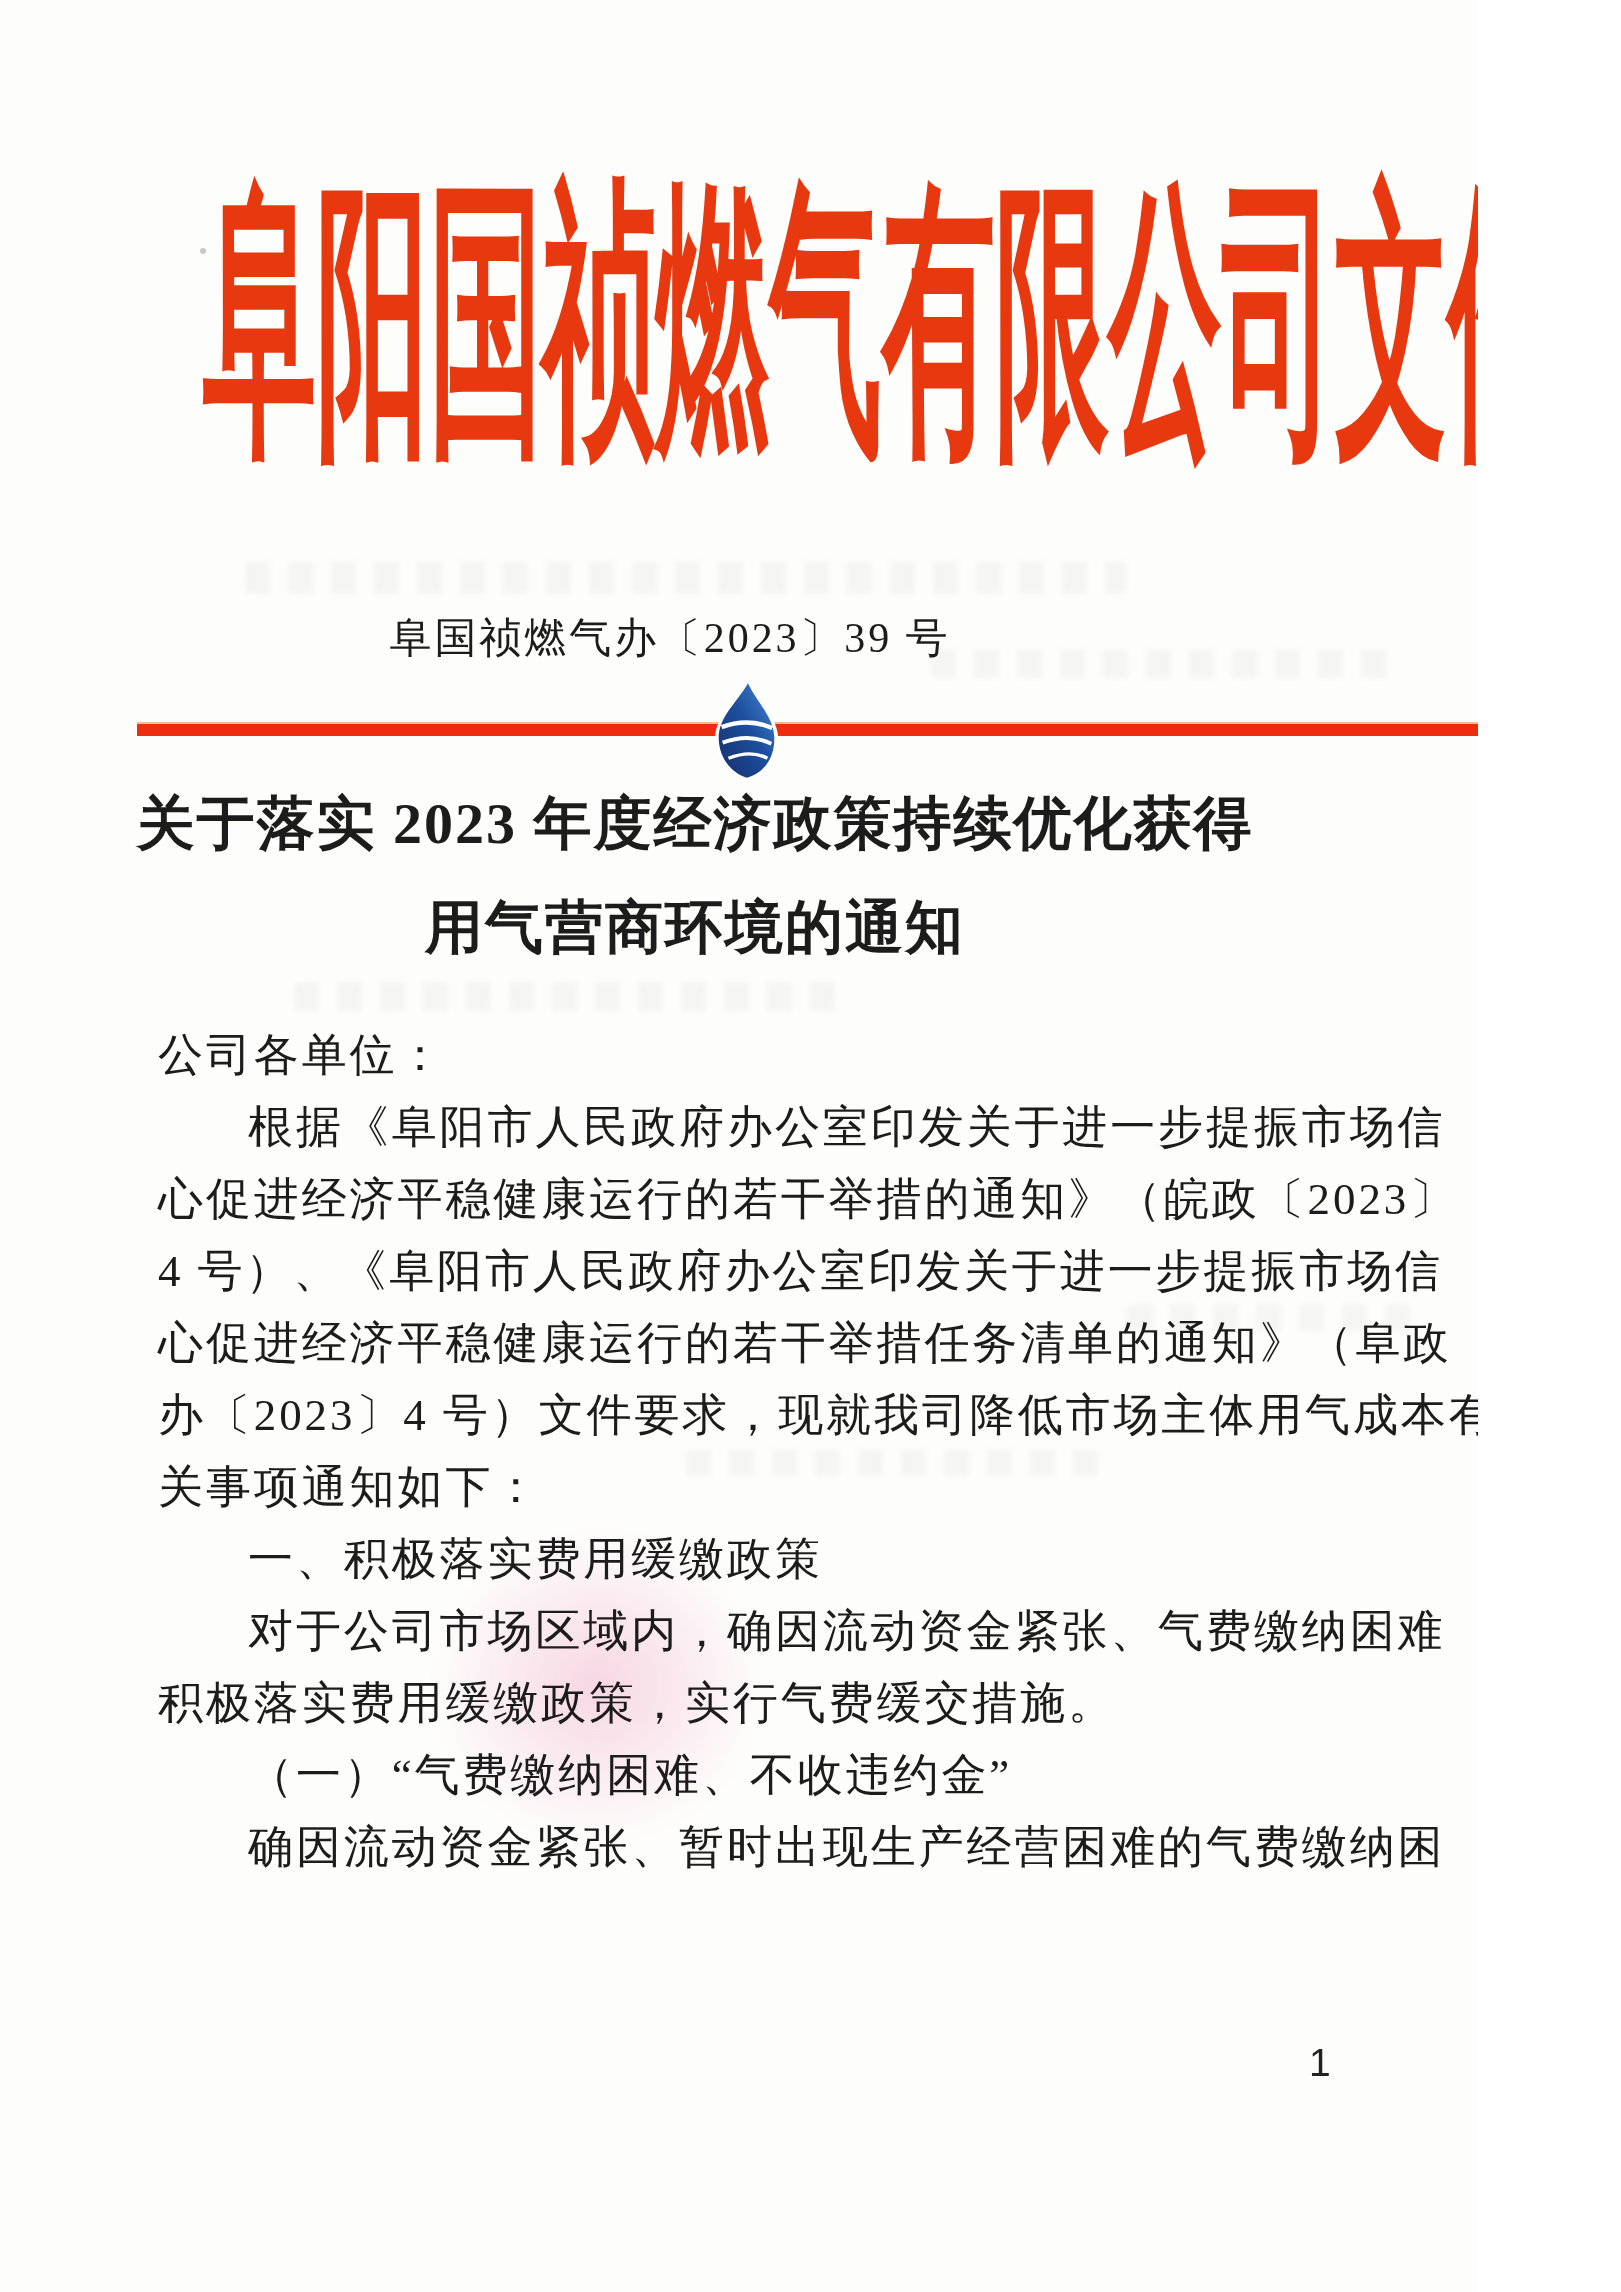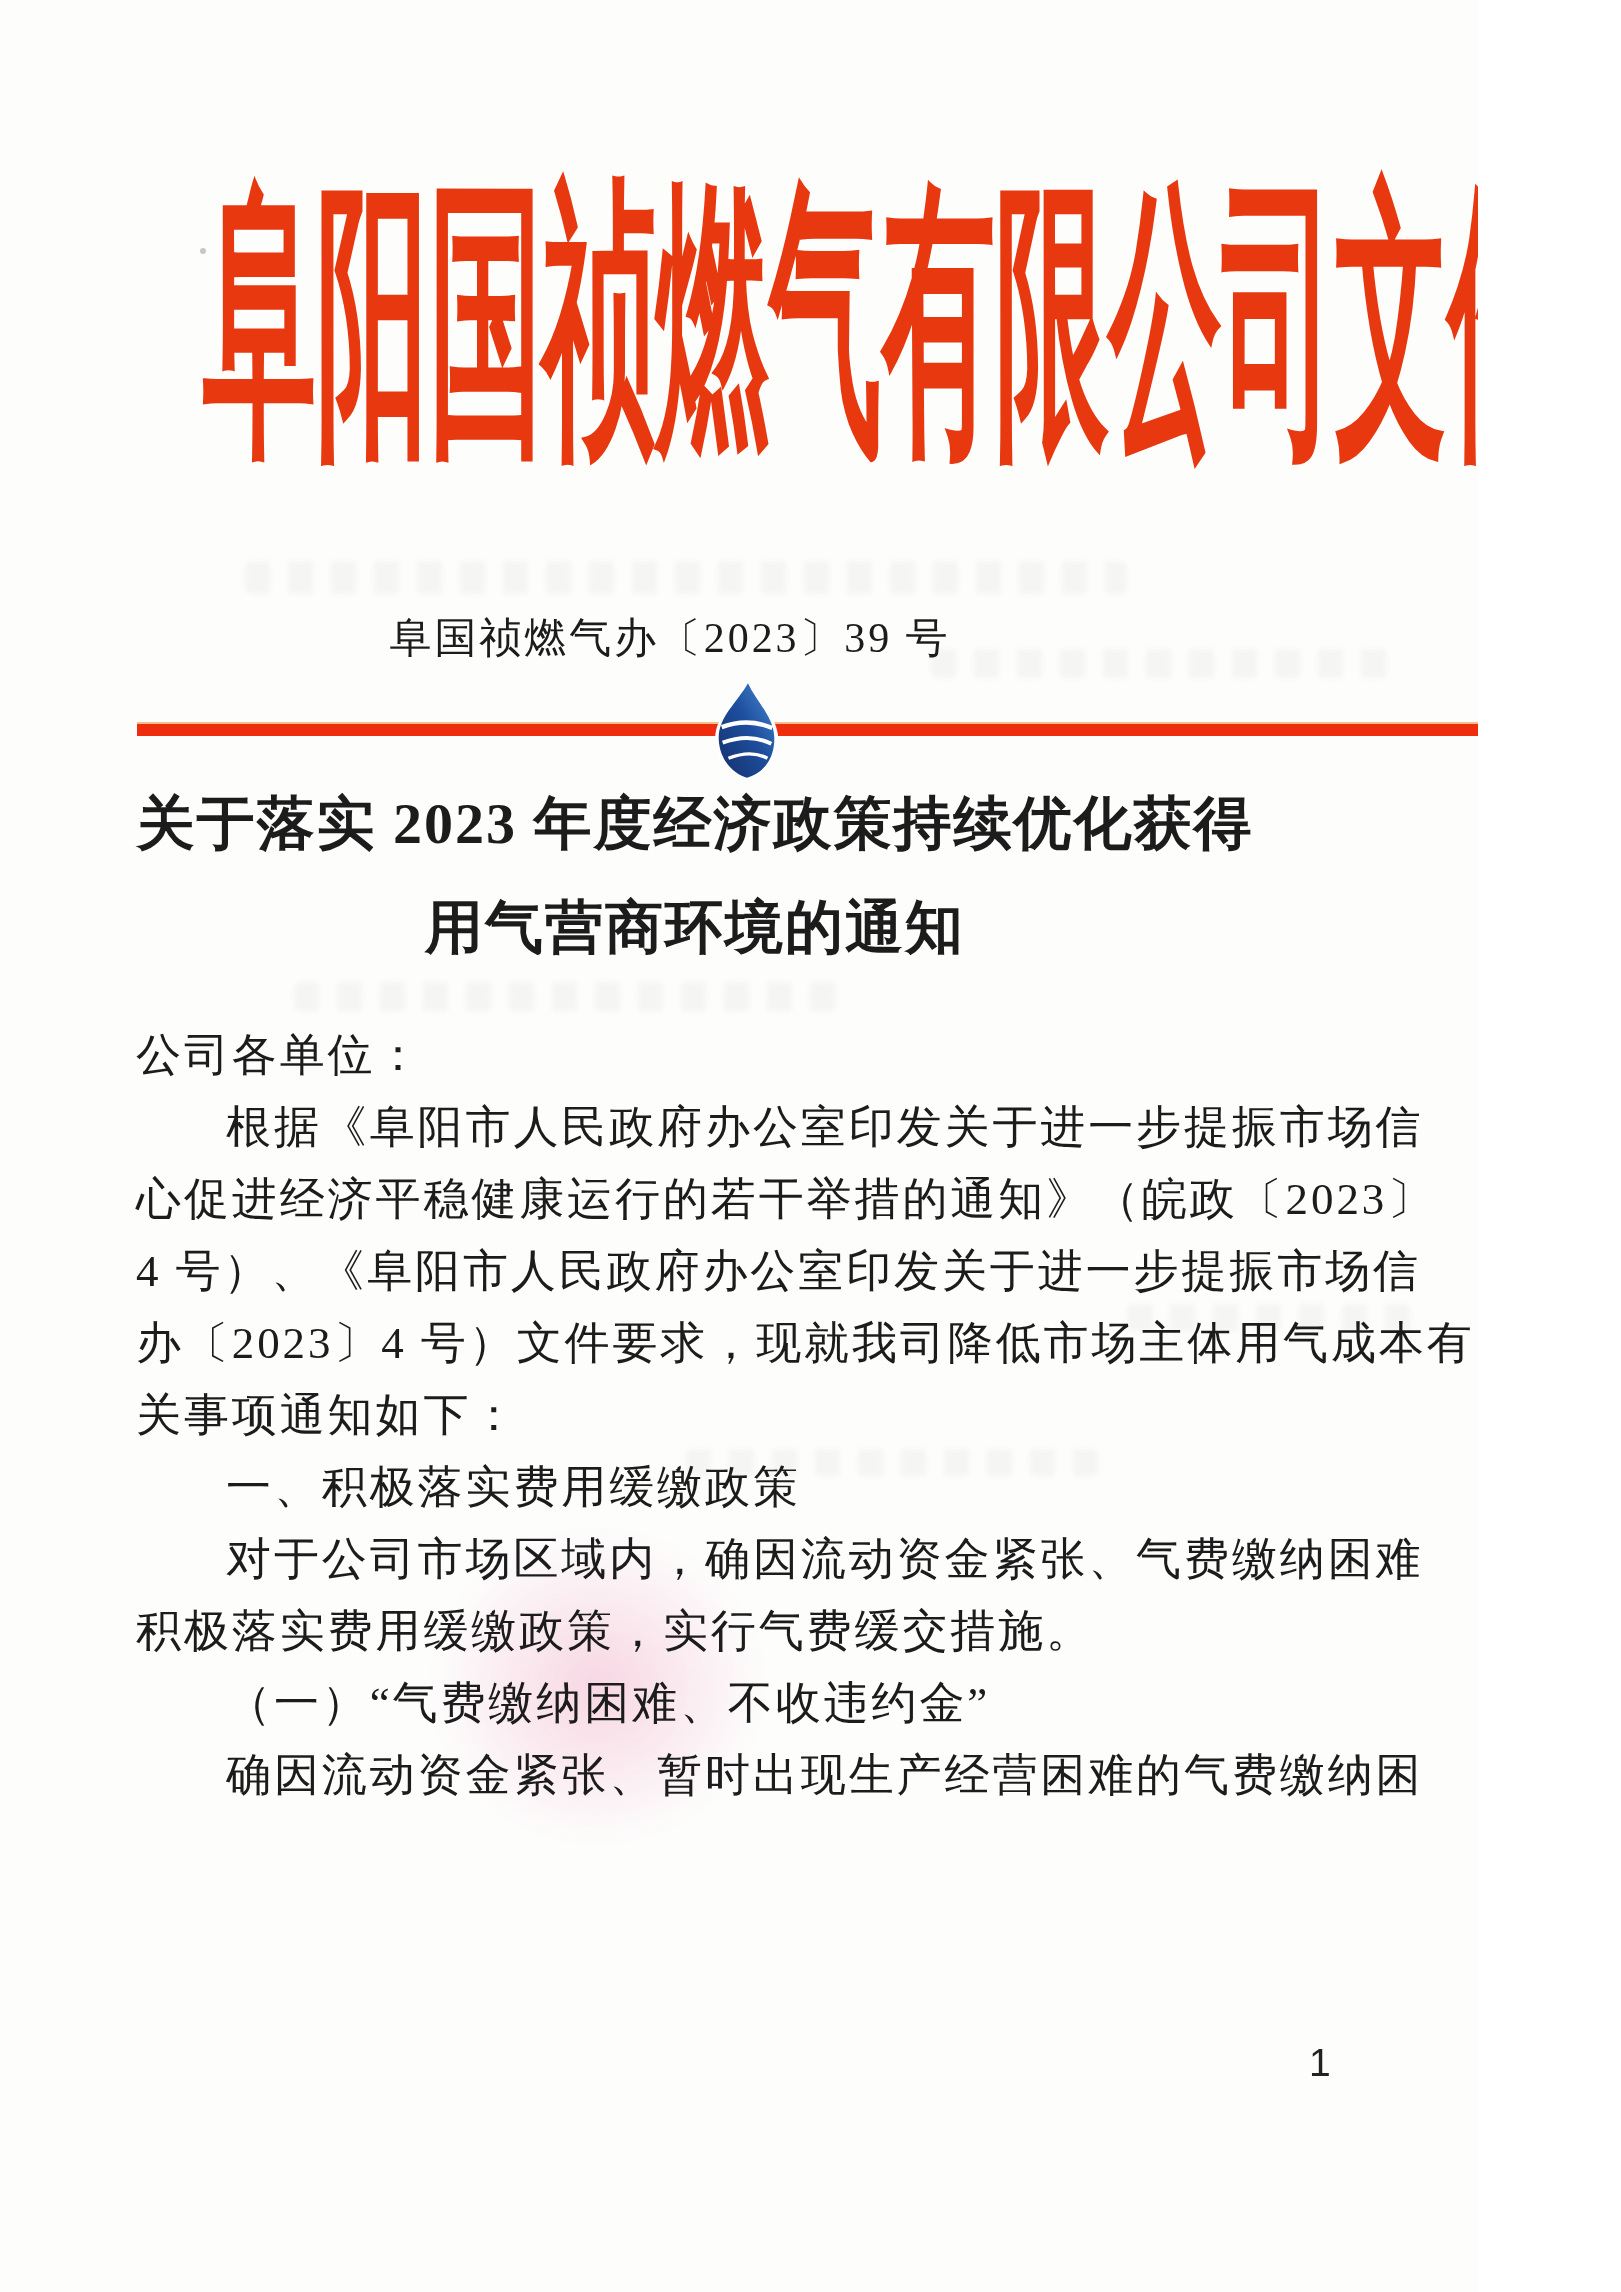--- a/index.html
+++ b/index.html
@@ -73,21 +73,21 @@
   .doc-title{
     position:absolute;top:772px;left:0;width:100%;
     text-align:center;
     font-weight:700;
     font-size:58px;line-height:104px;letter-spacing:2px;
     transform:translateX(-44px);
   }
 
   
   .body-text{
-    position:absolute;top:1019px;left:136px;width:1345px;
+    position:absolute;top:1019px;left:158px;width:1345px;
     font-size:45px;line-height:72px;letter-spacing:2.9px;
     white-space:nowrap;
   }
   .body-line{height:72px;}
   .body-line.indent{padding-left:90px;}
 
   
   .page-number{
     position:absolute;top:2041px;left:1309px;
     font-family:"Liberation Sans","DejaVu Sans",sans-serif;
@@ -137,20 +137,21 @@
   <div class="doc-title">
     <div>关于落实 2023 年度经济政策持续优化获得</div>
     <div>用气营商环境的通知</div>
   </div>
 
   <div class="body-text">
     <div class="body-line">公司各单位：</div>
     <div class="body-line indent">根据《阜阳市人民政府办公室印发关于进一步提振市场信</div>
     <div class="body-line">心促进经济平稳健康运行的若干举措的通知》（皖政〔2023〕</div>
     <div class="body-line">4 号）、《阜阳市人民政府办公室印发关于进一步提振市场信</div>
+    <div class="body-line">心促进经济平稳健康运行的若干举措任务清单的通知》（阜政</div>
     <div class="body-line">办〔2023〕4 号）文件要求，现就我司降低市场主体用气成本有</div>
     <div class="body-line">关事项通知如下：</div>
     <div class="body-line indent">一、积极落实费用缓缴政策</div>
     <div class="body-line indent">对于公司市场区域内，确因流动资金紧张、气费缴纳困难</div>
     <div class="body-line">积极落实费用缓缴政策，实行气费缓交措施。</div>
     <div class="body-line indent">（一）“气费缴纳困难、不收违约金”</div>
     <div class="body-line indent">确因流动资金紧张、暂时出现生产经营困难的气费缴纳困</div>
   </div>
 
   <div class="page-number">1</div>

